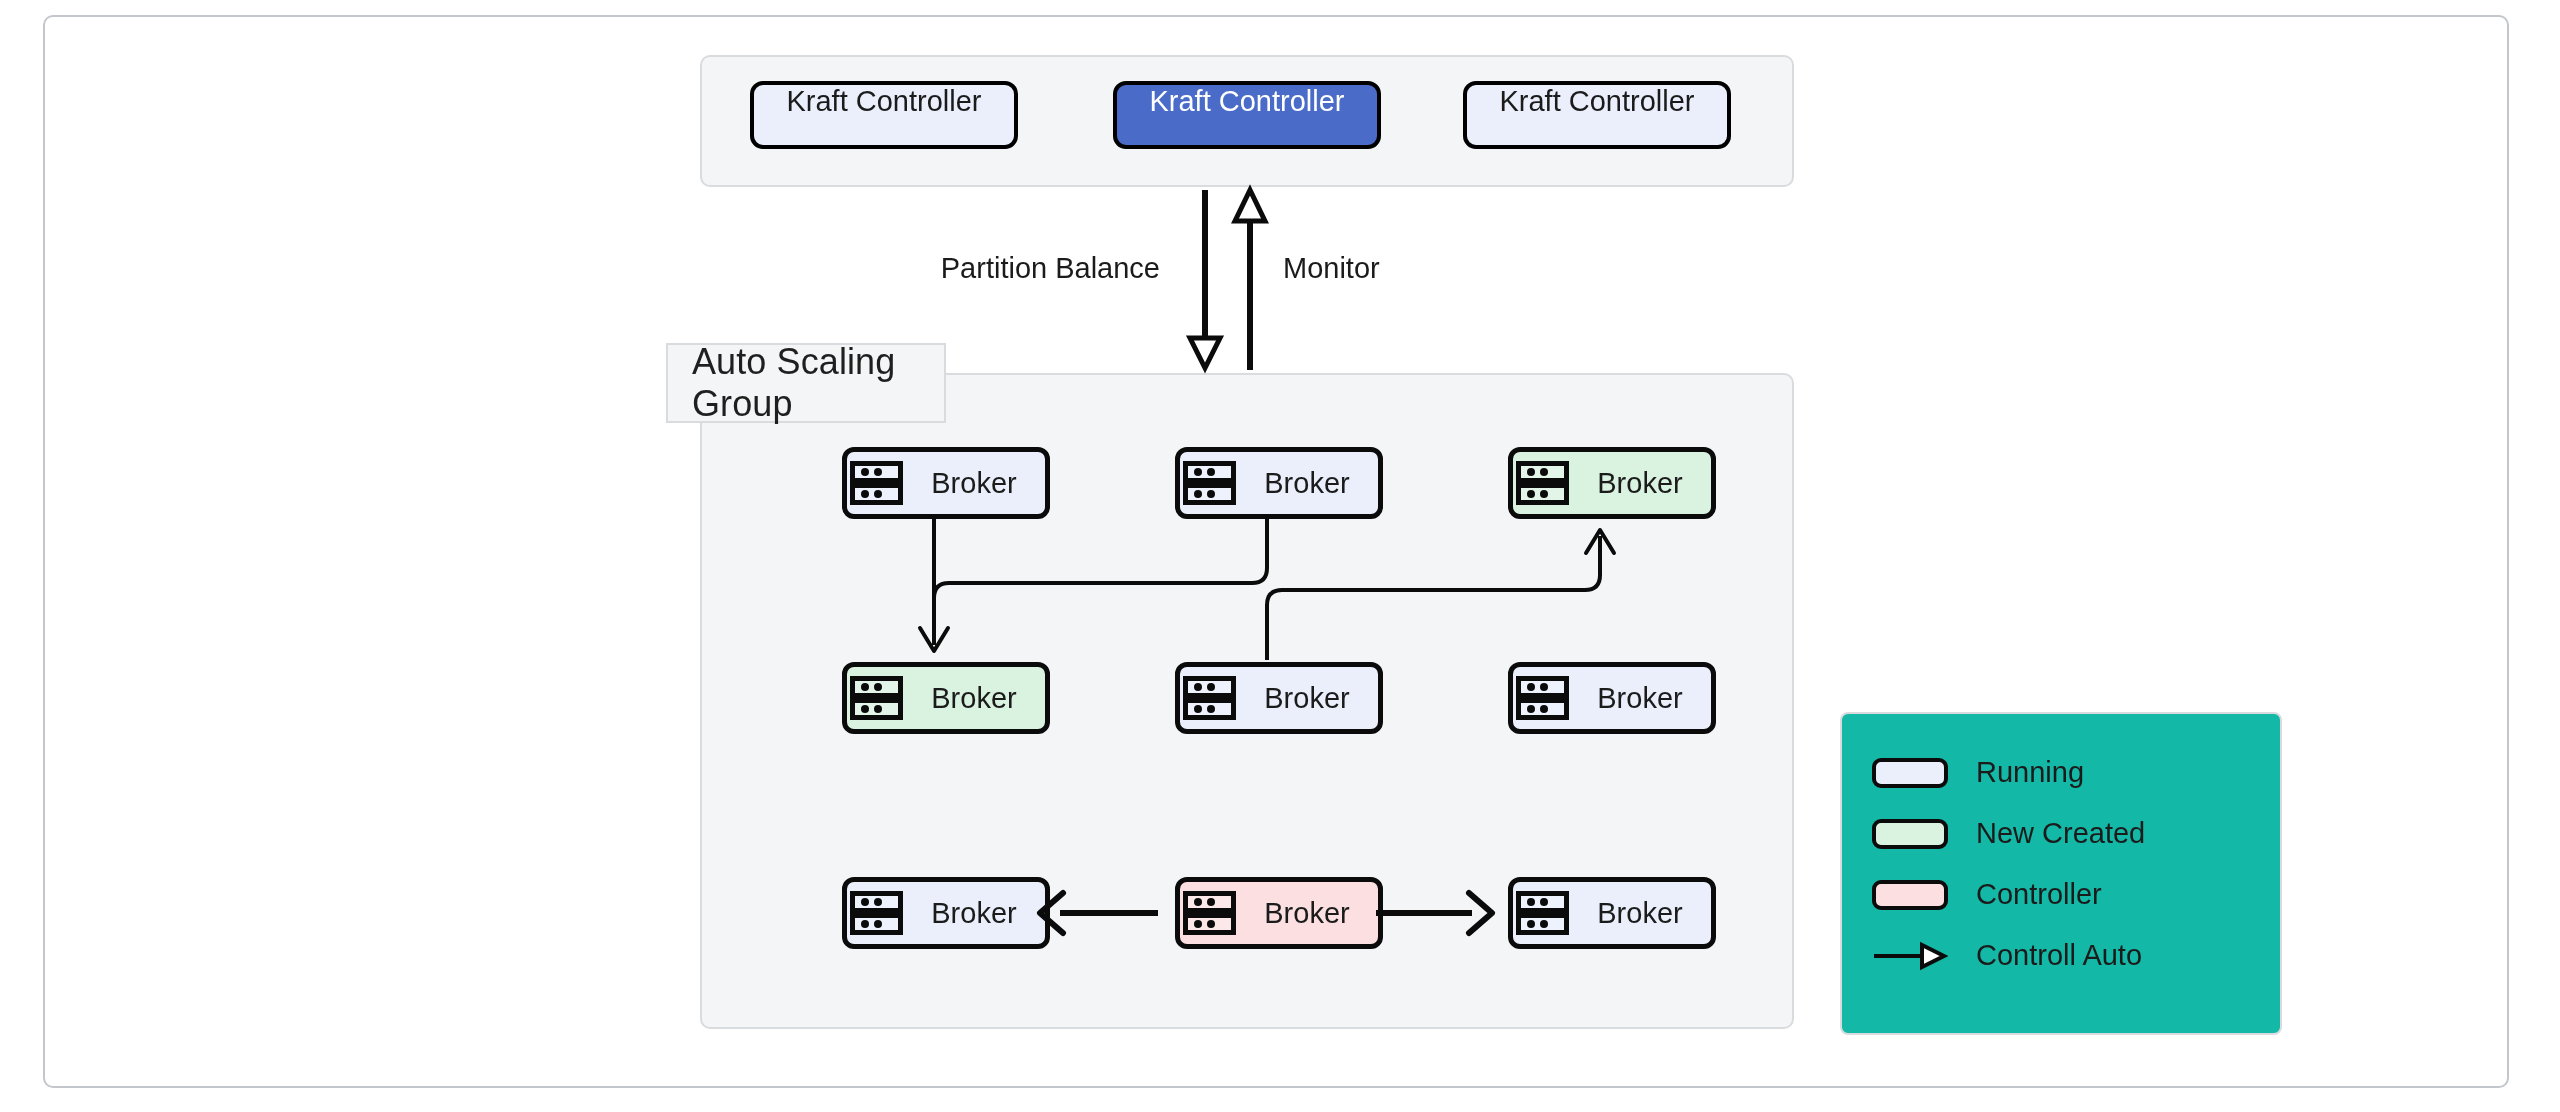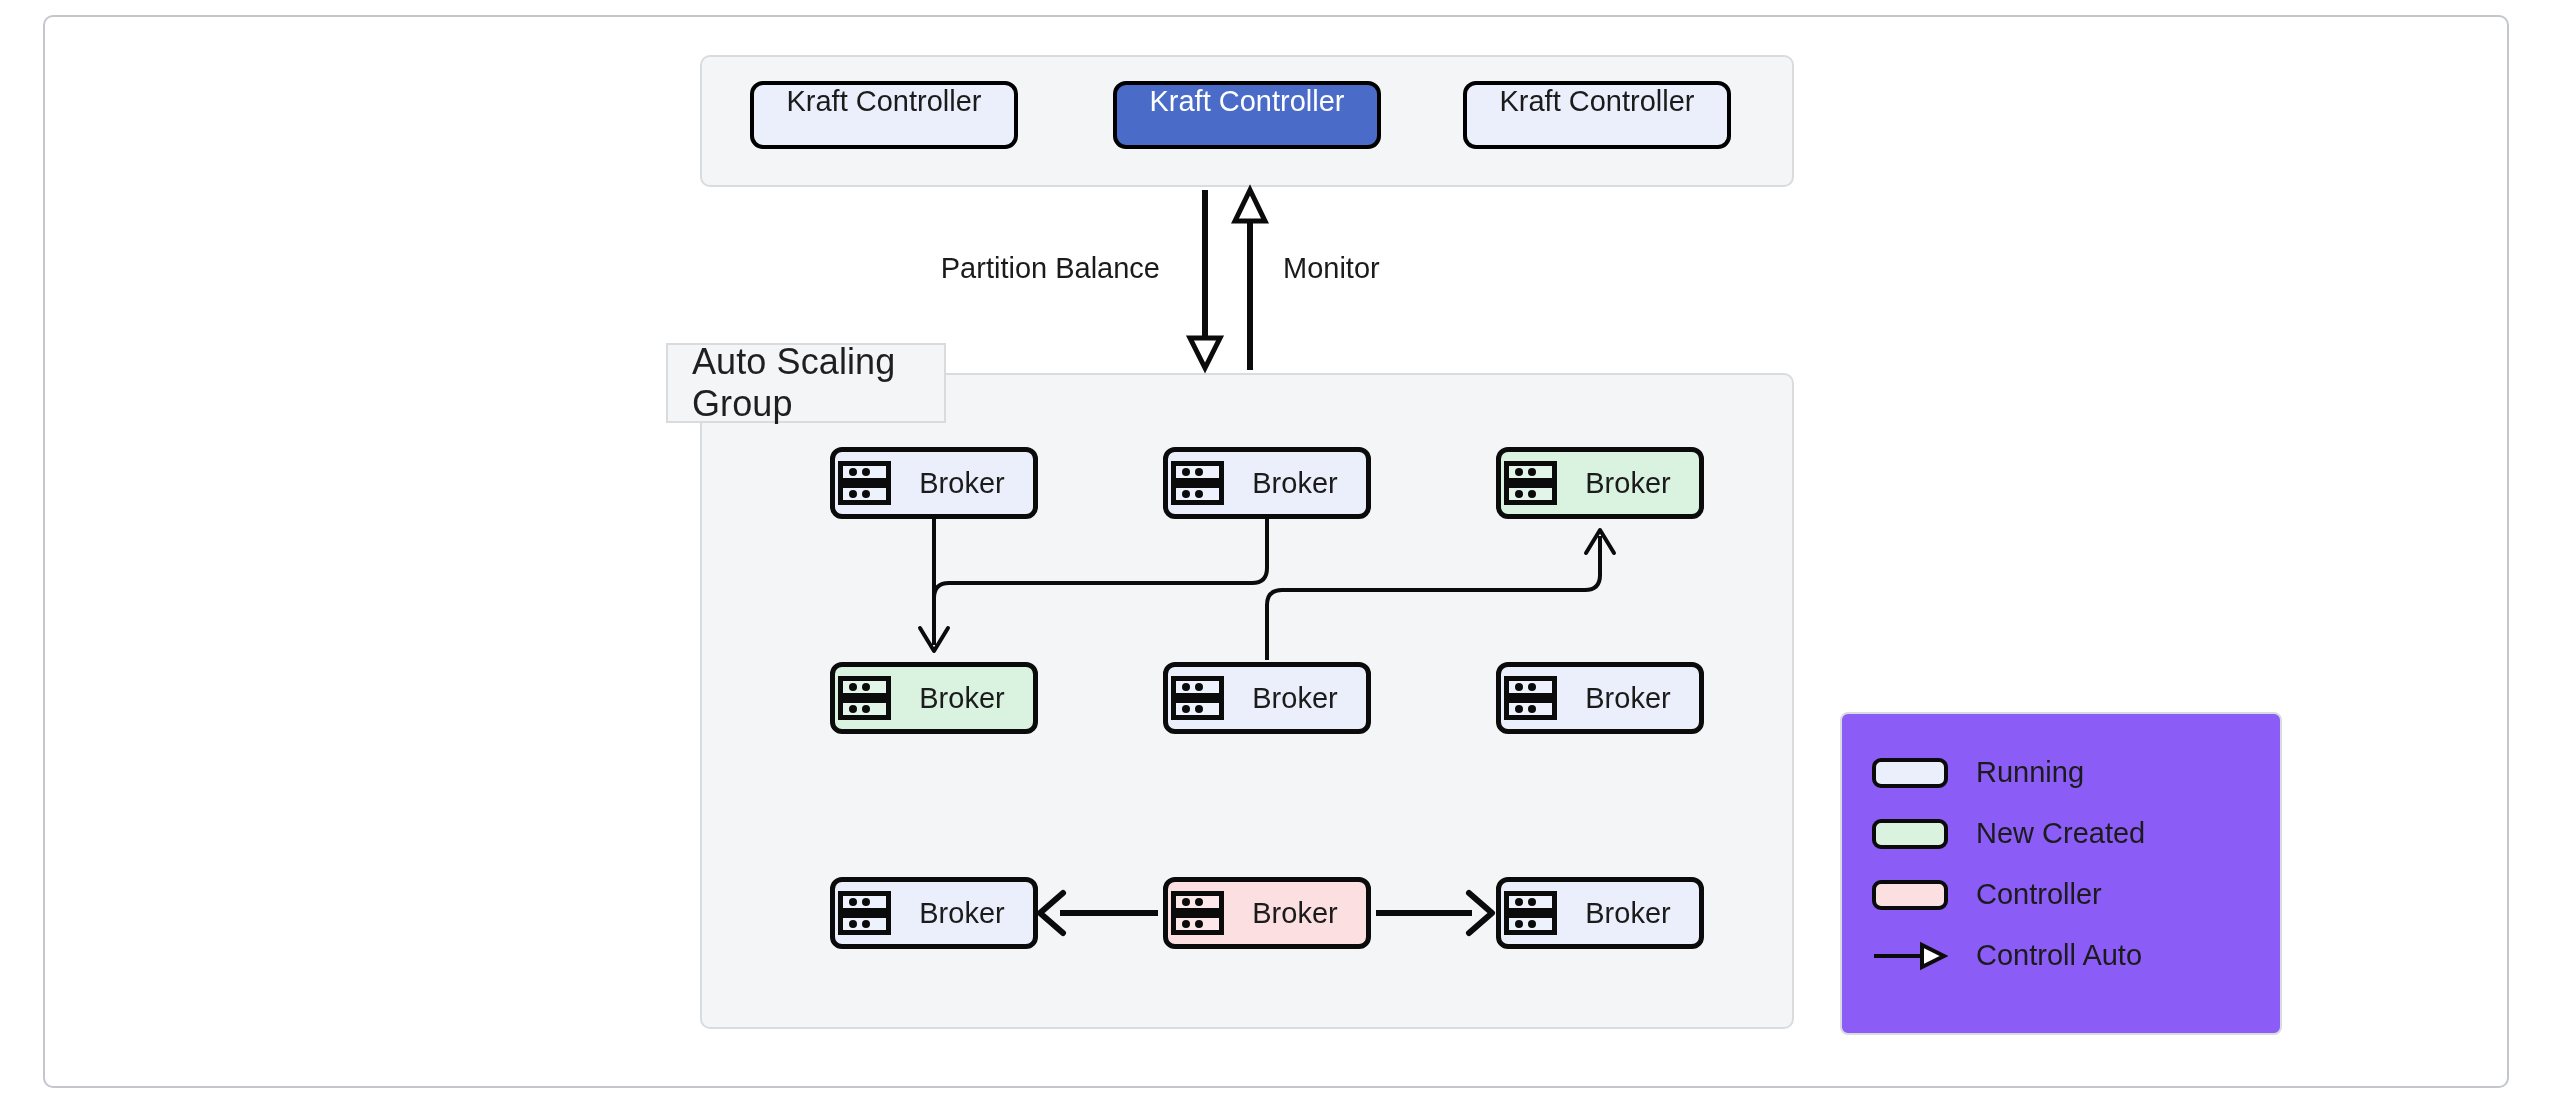--- a/index.html
+++ b/index.html
@@ -90,20 +90,21 @@
     position: absolute;
     width: 208px;
     height: 72px;
     border: 5px solid #0b0b0b;
     border-radius: 12px;
     box-sizing: border-box;
     display: flex;
     align-items: center;
     overflow: hidden;
     background: #eaeffb;
+    margin-left: 12px;
   }
   .broker.running   { background: #eaeffb; }
   .broker.created   { background: #daf2e0; }
   .broker.destroyed { background: #fbdfe1; }
 
   .broker .srv-icon {
     width: 62px;
     height: 100%;
     position: relative;
     flex: 0 0 auto;
@@ -166,21 +167,21 @@
     fill: #1b1b1b;
   }
 
   
   .legend {
     position: absolute;
     left: 1840px;
     top: 712px;
     width: 442px;
     height: 323px;
-    background: #8b5cf6;
+    background: #14b8a6;
     border: 2px solid #d9dcdf;
     border-radius: 8px;
     box-sizing: border-box;
     padding: 28px 0 0 0;
   }
   .legend-row {
     display: flex;
     align-items: center;
     height: 61px;
     padding-left: 30px;

